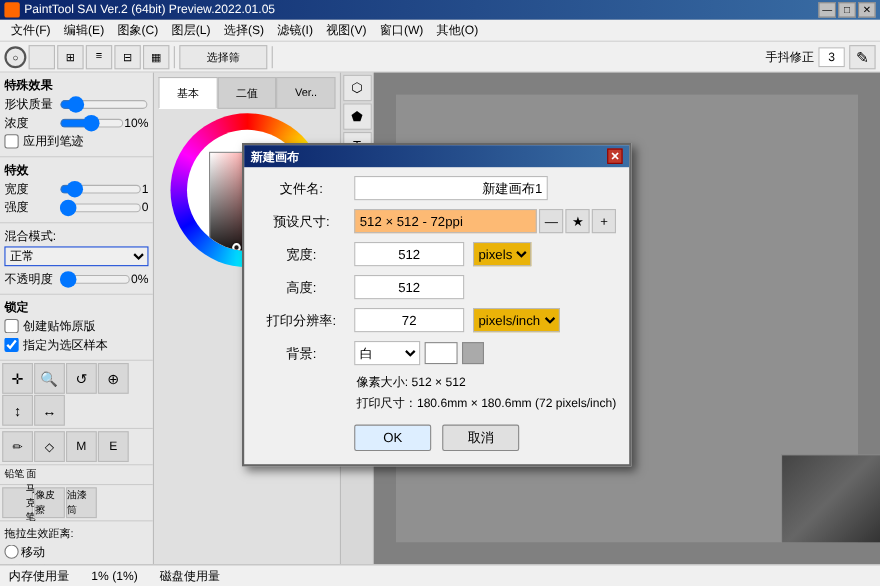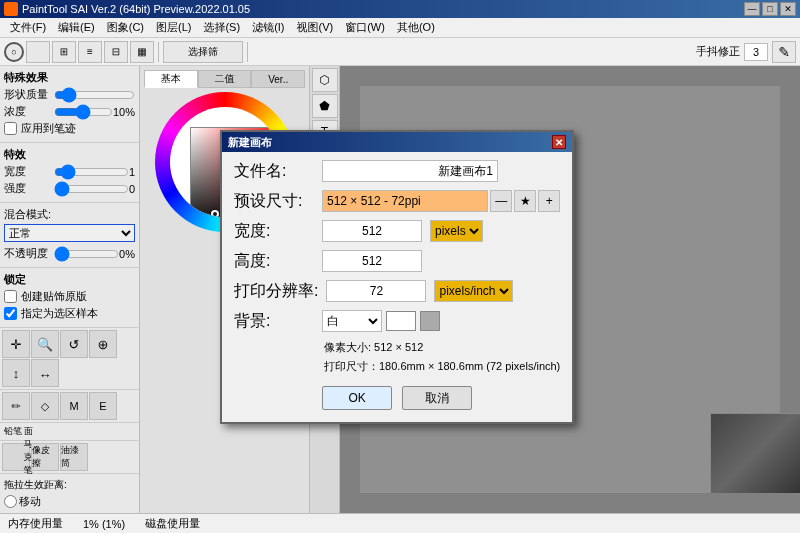--- a/index.html
+++ b/index.html
@@ -260,21 +260,21 @@
     }
 
     
     .color-tabs {
       display: flex;
       width: 100%;
       margin-bottom: 4px;
     }
     .color-tab {
       flex: 1;
-      height: 18px;
+      height: 29px;
       background: #d0d0d0;
       border: 1px solid #bbb;
       display: flex;
       align-items: center;
       justify-content: center;
       font-size: 10px;
       cursor: pointer;
     }
     .color-tab.active {
       background: white;
@@ -319,23 +319,23 @@
       padding: 8px 12px;
     }
     .dialog-row {
       display: flex;
       align-items: center;
       margin-bottom: 8px;
       font-size: 12px;
     }
     .dialog-label {
       min-width: 80px;
-      text-align: left;
+      text-align: center;
       margin-right: 8px;
-      font-size: 16px;
+      font-size: 12px;
     }
     .dialog-input {
       height: 22px;
       border: 1px solid #bbb;
       padding: 0 4px;
       font-size: 12px;
       background: white;
     }
     .dialog-input-wide {
       width: 176px;

